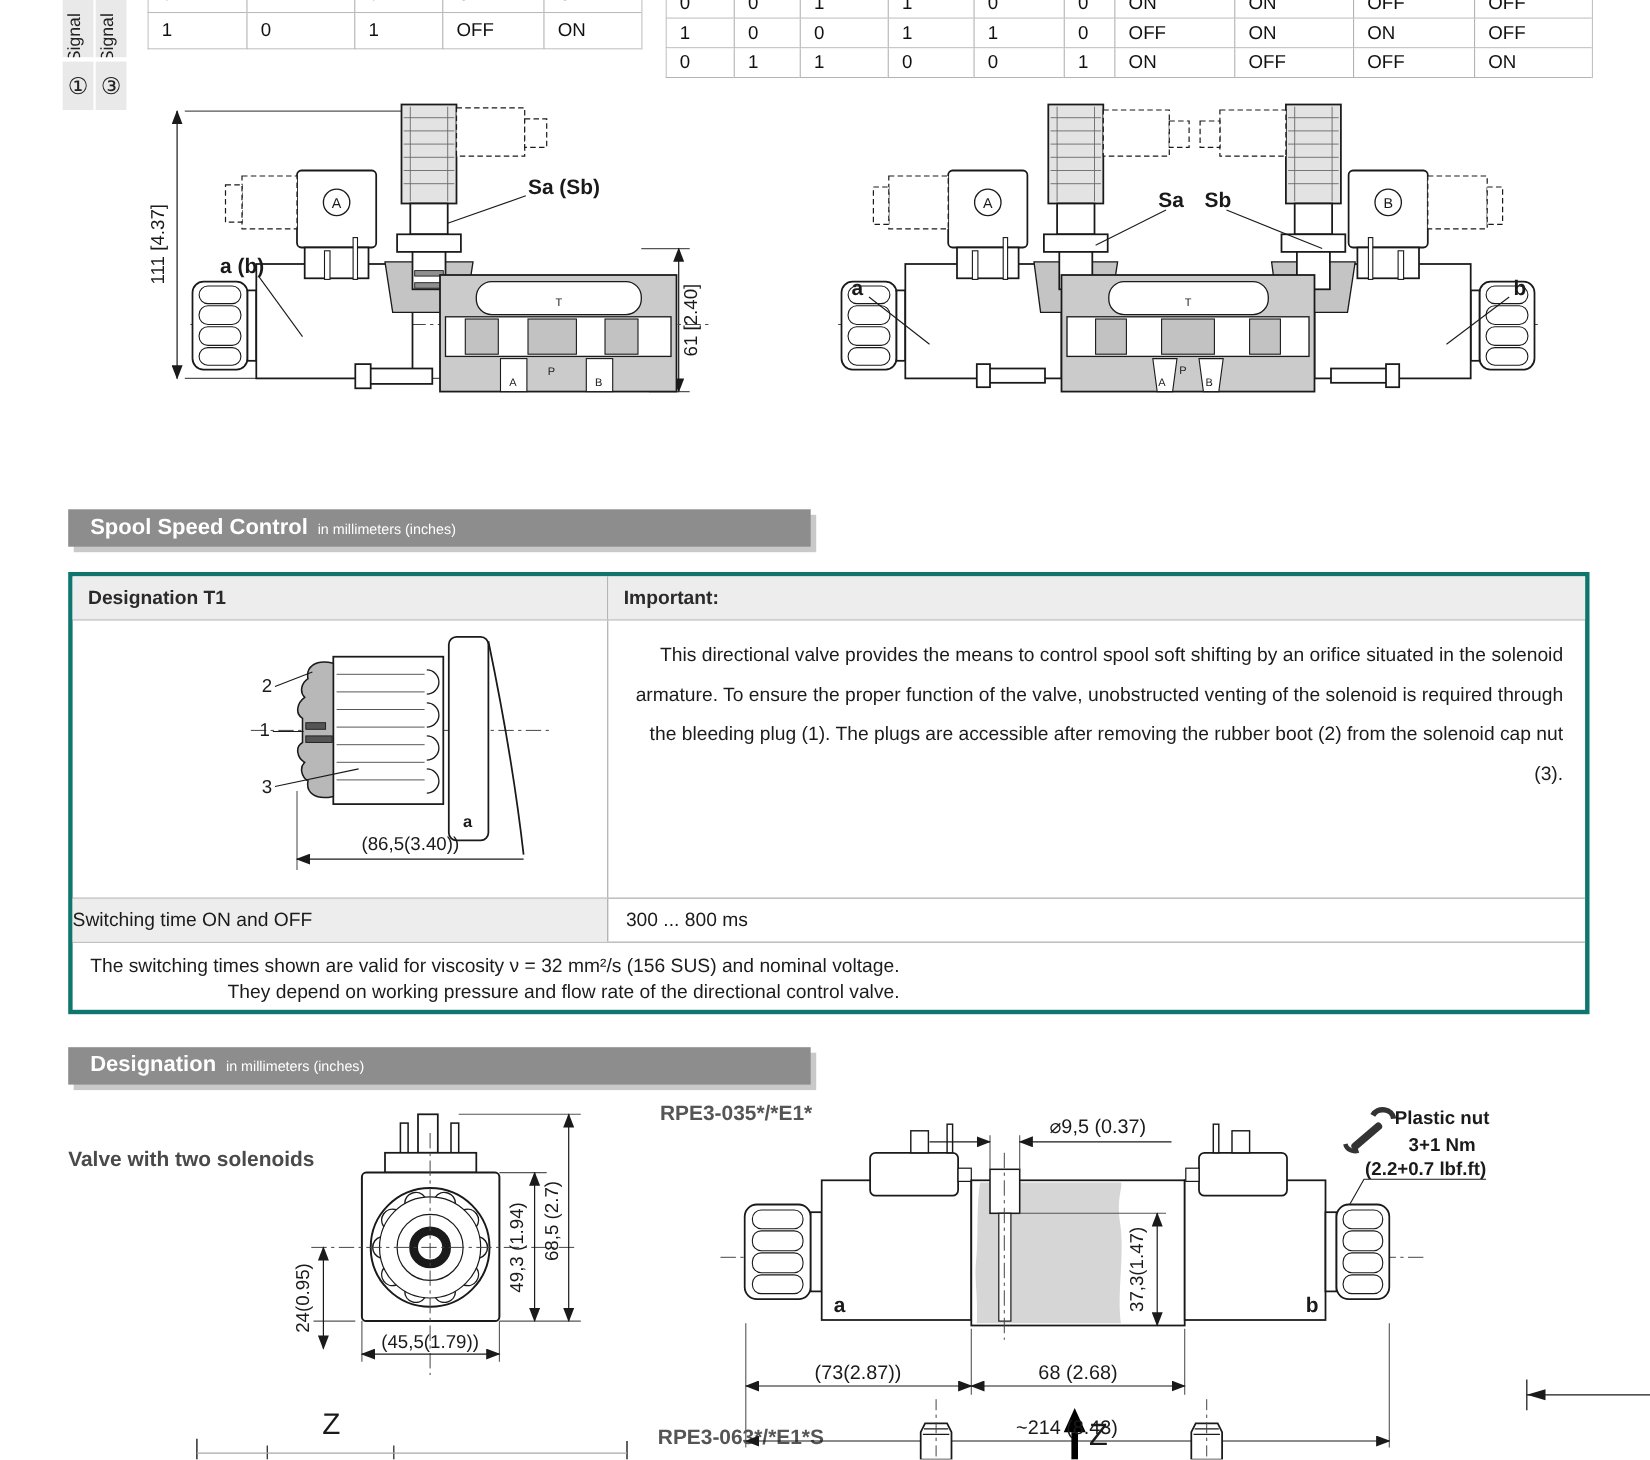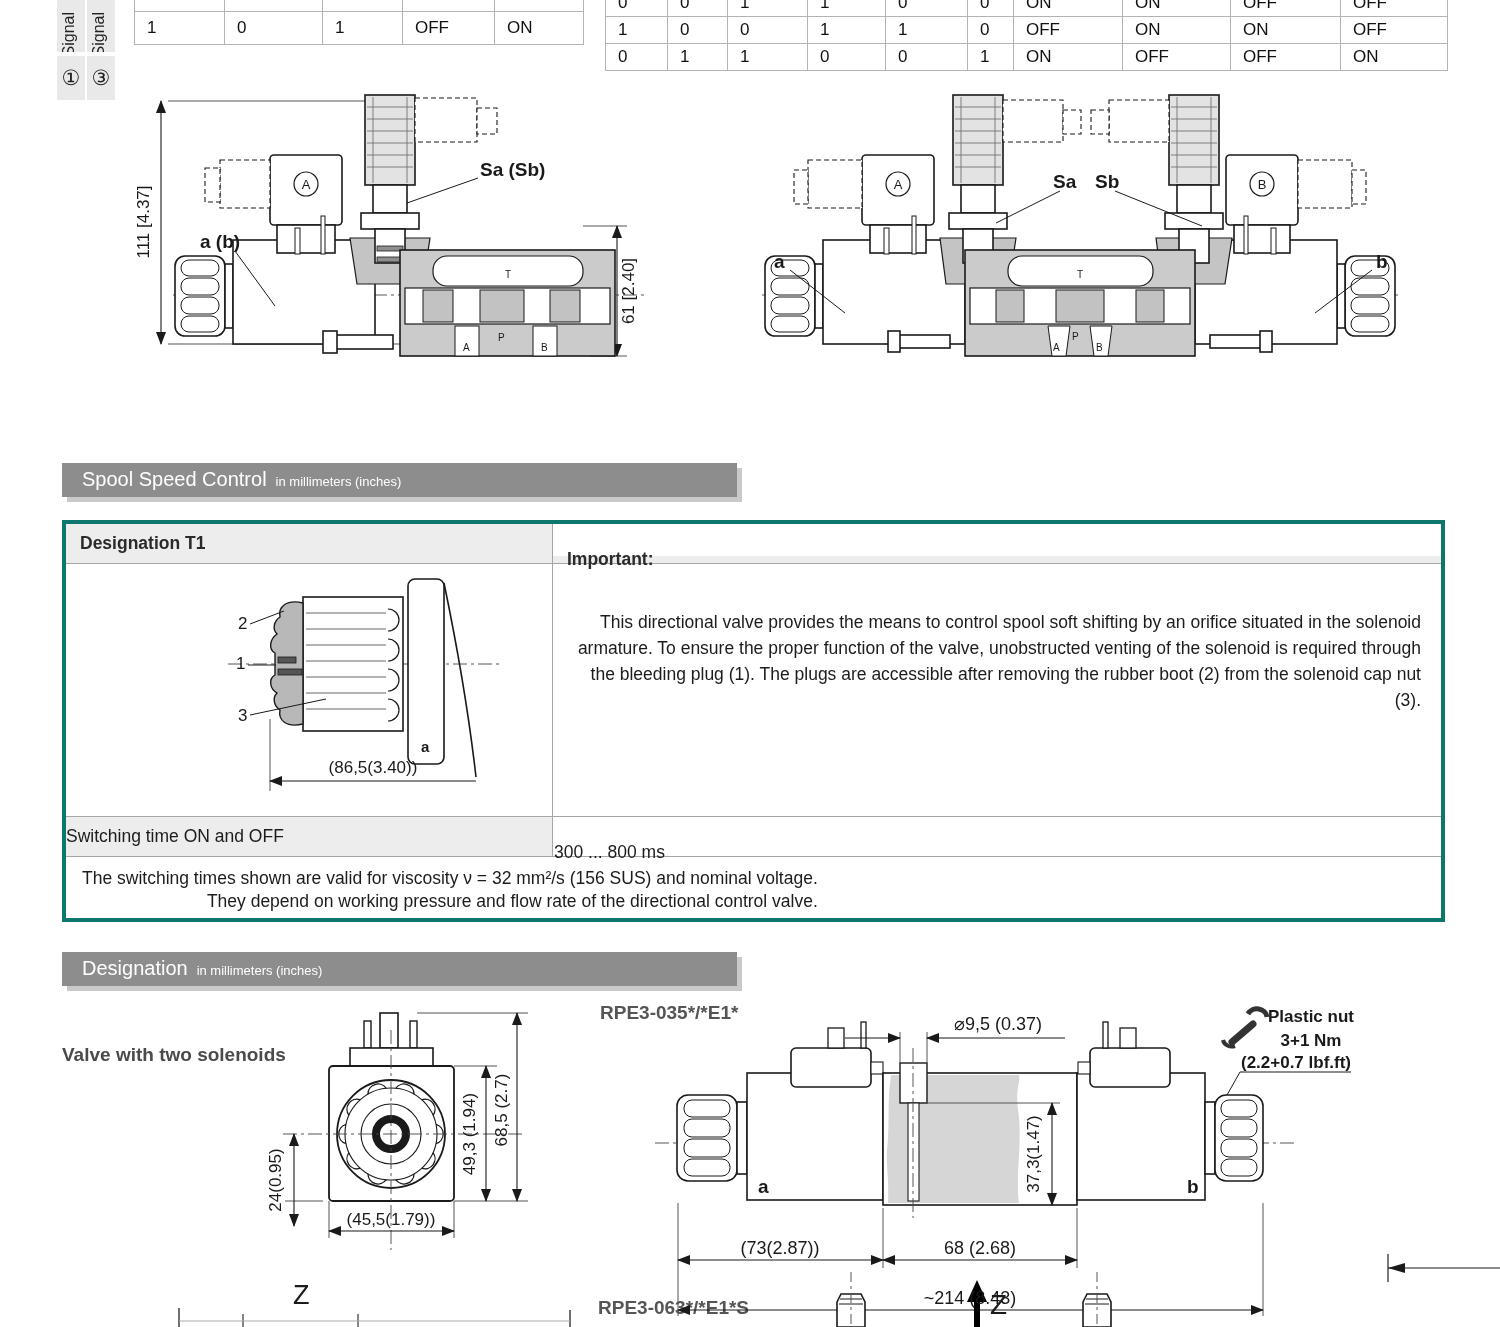--- a/index.html
+++ b/index.html
@@ -17,31 +17,31 @@
   
   .sigcell{position:absolute;background:#e9e9e9;overflow:hidden;}
   .sigtext{position:absolute;left:3px;bottom:-4px;writing-mode:vertical-rl;transform:rotate(180deg);
            font-size:16px;color:#222;}
   .numcell{position:absolute;background:#e9e9e9;display:flex;align-items:center;justify-content:center;
            font-size:21px;color:#222;}
   
   .secbar{position:absolute;left:62px;width:675px;height:34px;background:#8d8d8d;
           box-shadow:5px 5px 0 #c9c9c9;display:flex;align-items:baseline;gap:9px;
           padding:5px 0 0 20px;}
-  .secbar .t1{color:#fff;font-weight:normal;font-size:20px;}
+  .secbar .t1{color:#fff;font-weight:bold;font-size:20px;}
   .secbar .t2{color:#fff;font-size:13px;}
   
   .sstable{position:absolute;left:62px;top:520px;width:1383px;height:402px;border:4px solid #0f766e;background:#fff;text-align:right;}
   .ssrow{display:flex;border-bottom:1px solid #a6a6a6;}
   .sscell-l{width:487px;border-right:1px solid #a6a6a6;position:relative;}
-  .sscell-r{flex:1;position:relative;margin-top:32px;}
+  .sscell-r{flex:1;position:relative;}
   .hd{background:#ededed;font-weight:bold;font-size:17.5px;color:#2a2a2a;display:flex;align-items:center;padding-left:14px;}
-  .imp-text{padding:13px 20px 0 16px;font-size:17.5px;line-height:26px;color:#1c1c1c;}
+  .imp-text{padding:13px 20px 0 16px;font-size:17.5px;line-height:36px;color:#1c1c1c;}
   .sw-label{background:#ededed;font-size:17.5px;display:flex;align-items:center;}
-  .sw-value{font-size:17.5px;display:flex;align-items:center;padding-left:1px;}
+  .sw-value{font-size:17.5px;display:flex;align-items:center;padding-left:16px;}
   .note{padding:10px 16px 0 16px;font-size:17.5px;line-height:23px;color:#1c1c1c;}
   .bold-title{position:absolute;font-weight:bold;font-size:19px;color:#4a4a4a;margin-top:36px;}
   .model-title{position:absolute;font-weight:bold;font-size:19px;color:#555;}
 </style>
 </head>
 <body>
 
 <div class="page">
 
   <div class="sigcell" style="left:57px;top:0;width:28px;height:52px">

